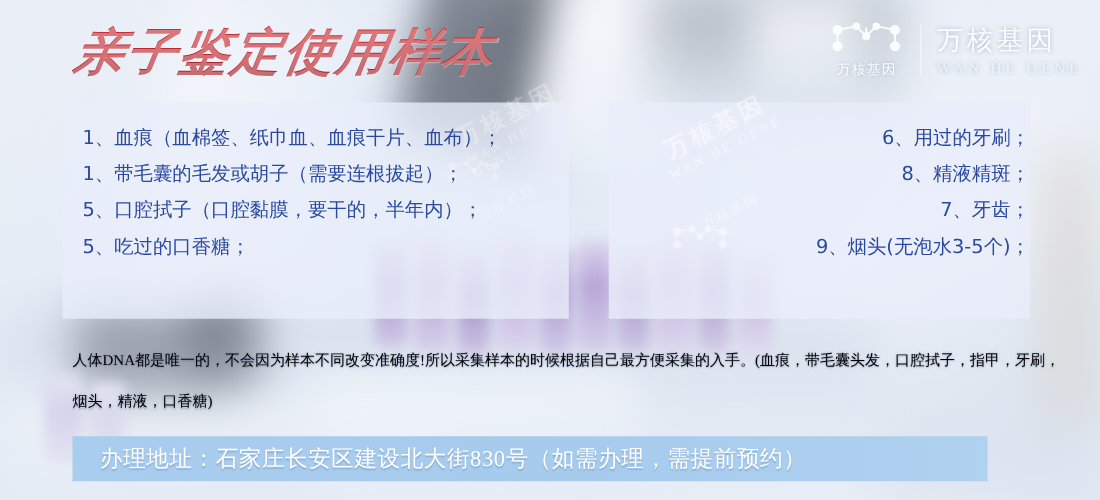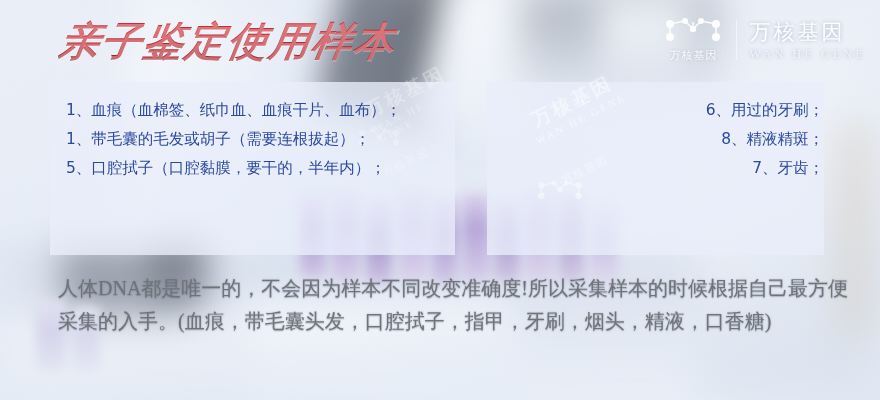--- a/index.html
+++ b/index.html
@@ -204,23 +204,23 @@
     display:flex;flex-direction:column;align-items:center;gap:1px;
   }
   .watermark-left2{
     position:absolute;left:330px;top:70px;
     transform:rotate(-27deg);opacity:.30;z-index:2;pointer-events:none;
   }
 
   
   .para{
     position:absolute;left:58px;top:272px;width:790px;
-    color:#737373;
+    color:#000000;
     font-family:"Liberation Serif","DejaVu Serif",serif;
-    font-size:20px;line-height:33px;
+    font-size:12px;line-height:33px;
     text-shadow:0 0 2px rgba(90,110,150,.45),0 1px 1px rgba(80,95,130,.30);
   }
 
   
   .banner{
     position:absolute;left:58px;top:349px;width:732px;height:36px;
     background:linear-gradient(90deg,#a9cdee 0%,#a6cbed 55%,#b0d1f0 100%);
     display:flex;align-items:center;
   }
   .banner-txt{
@@ -333,20 +333,21 @@
             <circle cx="39" cy="5" r="3"></circle>
           <circle cx="54" cy="8" r="4"></circle>
             <circle cx="54" cy="21" r="4"></circle>
         </g>
       </svg>
     </span>
     <div class="panel-inner">
       <div class="li">1、血痕（血棉签、纸巾血、血痕干片、血布）；</div>
       <div class="li">1、带毛囊的毛发或胡子（需要连根拔起）；</div>
       <div class="li">5、口腔拭子（口腔黏膜，要干的，半年内）；</div>
+      <div class="li">5、吃过的口香糖；</div>
     </div>
   </div>
 
   <div class="panel right">
     <div class="watermark">
       <span class="wm-cn">万核基因</span>
       <span class="wm-en">WAN HE GENE</span>
     </div>
     <div class="watermark2">
       <span class="wm-small">万核基因</span>
@@ -369,19 +370,23 @@
             <circle cx="39" cy="5" r="3"></circle>
           <circle cx="54" cy="8" r="4"></circle>
             <circle cx="54" cy="21" r="4"></circle>
         </g>
       </svg>
     </span>
     <div class="panel-inner">
       <div class="li">6、用过的牙刷；</div>
       <div class="li">8、精液精斑；</div>
       <div class="li">7、牙齿；</div>
+      <div class="li">9、烟头(无泡水3-5个)；</div>
     </div>
   </div>
 
   <div class="para">人体DNA都是唯一的，不会因为样本不同改变准确度!所以采集样本的时候根据自己最方便采集的入手。(血痕，带毛囊头发，口腔拭子，指甲，牙刷，烟头，精液，口香糖)</div>
 
+  <div class="banner">
+    <span class="banner-txt">办理地址：石家庄长安区建设北大街830号（如需办理，需提前预约）</span>
+  </div>
 
 </div>
 
 </body></html>

